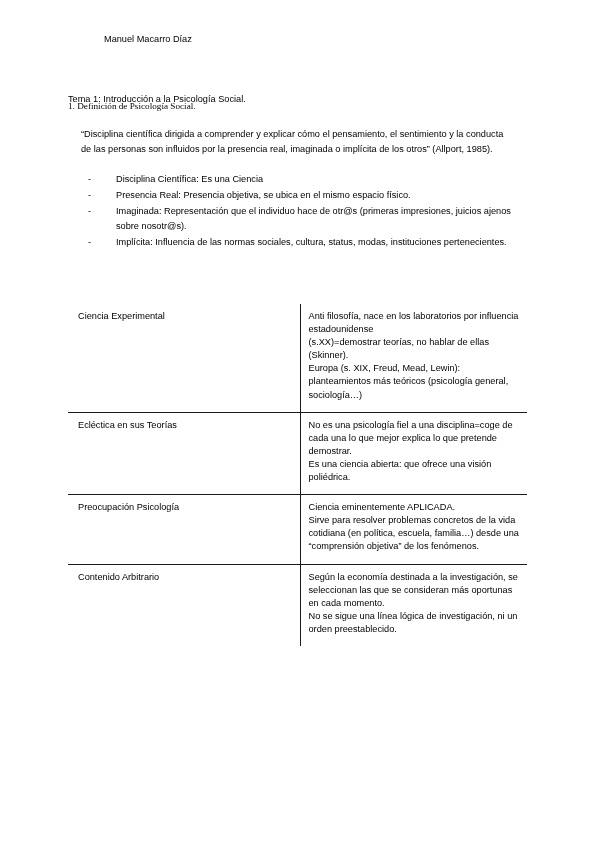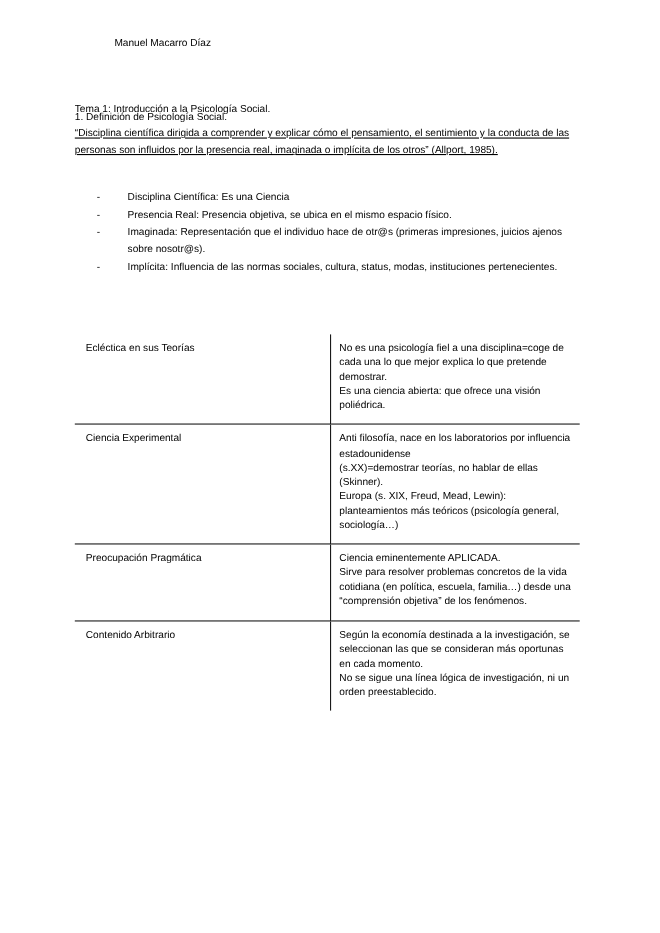--- a/index.html
+++ b/index.html
@@ -63,25 +63,25 @@
     left: 68px;
     top: 99px;
     width: 458px;
     font-size: 9.2px;
     line-height: 15.2px;
   }
   .section-heading {
     margin: 0;
     font-weight: normal;
     font-size: 9.2px;
+    font-family: Liberation Serif, serif;
   }
   .definition-quote {
-    margin: 0;
+    margin: 13px;
     text-align: left;
-    text-decoration: underline;
   }
 
   
   .feature-list {
     position: absolute;
     left: 88px;
     top: 172px;
     width: 440px;
     font-size: 9.2px;
     line-height: 15.3px;
@@ -175,36 +175,36 @@
   </ul>
 
 
   <table class="characteristics-table">
     <colgroup>
       <col class="col-term">
       <col class="col-desc">
     </colgroup>
     <tbody>
       <tr>
-        <td class="term-cell">Ecléctica en sus Teorías</td>
-        <td class="desc-cell">
-          <span class="desc-line">No es una psicología fiel a una disciplina=coge de cada una lo que mejor explica lo que pretende demostrar.</span>
-          <span class="desc-line">Es una ciencia abierta: que ofrece una visión poliédrica.</span>
-        </td>
-      </tr>
-      <tr>
         <td class="term-cell">Ciencia Experimental</td>
         <td class="desc-cell">
           <span class="desc-line">Anti filosofía, nace en los laboratorios por influencia estadounidense</span>
           <span class="desc-line">(s.XX)=demostrar teorías, no hablar de ellas (Skinner).</span>
           <span class="desc-line">Europa (s. XIX, Freud, Mead, Lewin): planteamientos más teóricos (psicología general, sociología…)</span>
         </td>
       </tr>
       <tr>
-        <td class="term-cell">Preocupación Pragmática</td>
+        <td class="term-cell">Ecléctica en sus Teorías</td>
+        <td class="desc-cell">
+          <span class="desc-line">No es una psicología fiel a una disciplina=coge de cada una lo que mejor explica lo que pretende demostrar.</span>
+          <span class="desc-line">Es una ciencia abierta: que ofrece una visión poliédrica.</span>
+        </td>
+      </tr>
+      <tr>
+        <td class="term-cell">Preocupación Psicología</td>
         <td class="desc-cell">
           <span class="desc-line">Ciencia eminentemente APLICADA.</span>
           <span class="desc-line">Sirve para resolver problemas concretos de la vida cotidiana (en política, escuela, familia…) desde una “comprensión objetiva” de los fenómenos.</span>
         </td>
       </tr>
       <tr>
         <td class="term-cell">Contenido Arbitrario</td>
         <td class="desc-cell">
           <span class="desc-line">Según la economía destinada a la investigación, se seleccionan las que se consideran más oportunas en cada momento.</span>
           <span class="desc-line">No se sigue una línea lógica de investigación, ni un orden preestablecido.</span>

